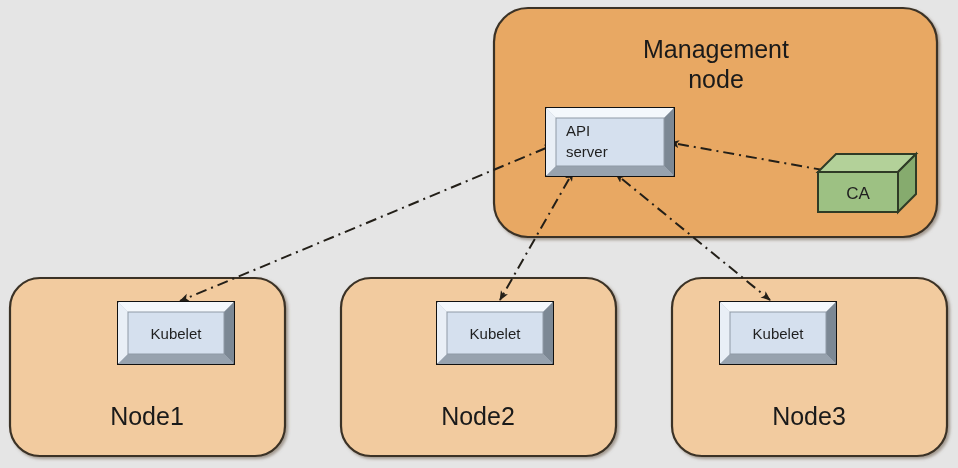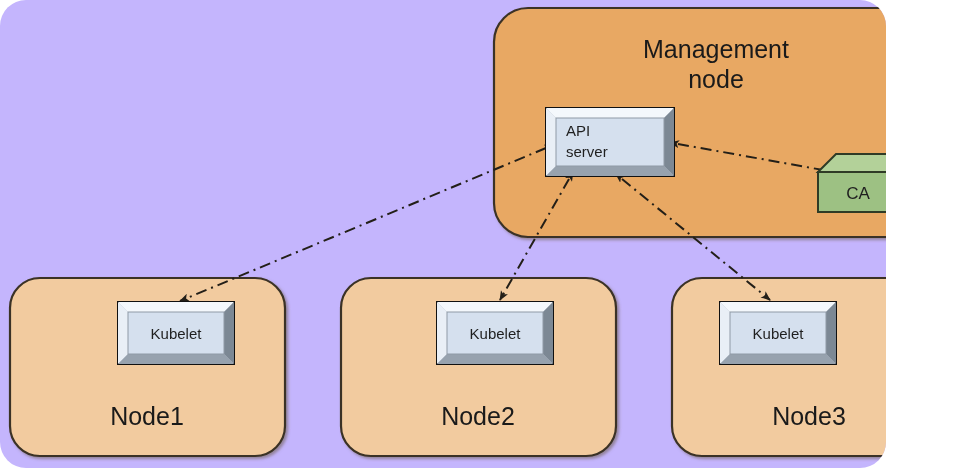--- a/index.html
+++ b/index.html
@@ -2,26 +2,25 @@
 <html><head>
 <meta charset="utf-8">
 <style>
   html, body {
     margin: 0;
     padding: 0;
     background: #ffffff;
   }
   #diagram-root {
     position: relative;
-    width: 886px;
+    width: 958px;
     height: 468px;
-    background: #c4b5fd;
+    background: #e5e5e5;
     font-family: "Liberation Sans", sans-serif;
     overflow: hidden;
-    border-radius: 26px;
   }
   #diagram-svg {
     position: absolute;
     top: 0;
     left: 0;
     width: 958px;
     height: 468px;
   }
   .container-label {
     font-family: "Liberation Sans", sans-serif;

